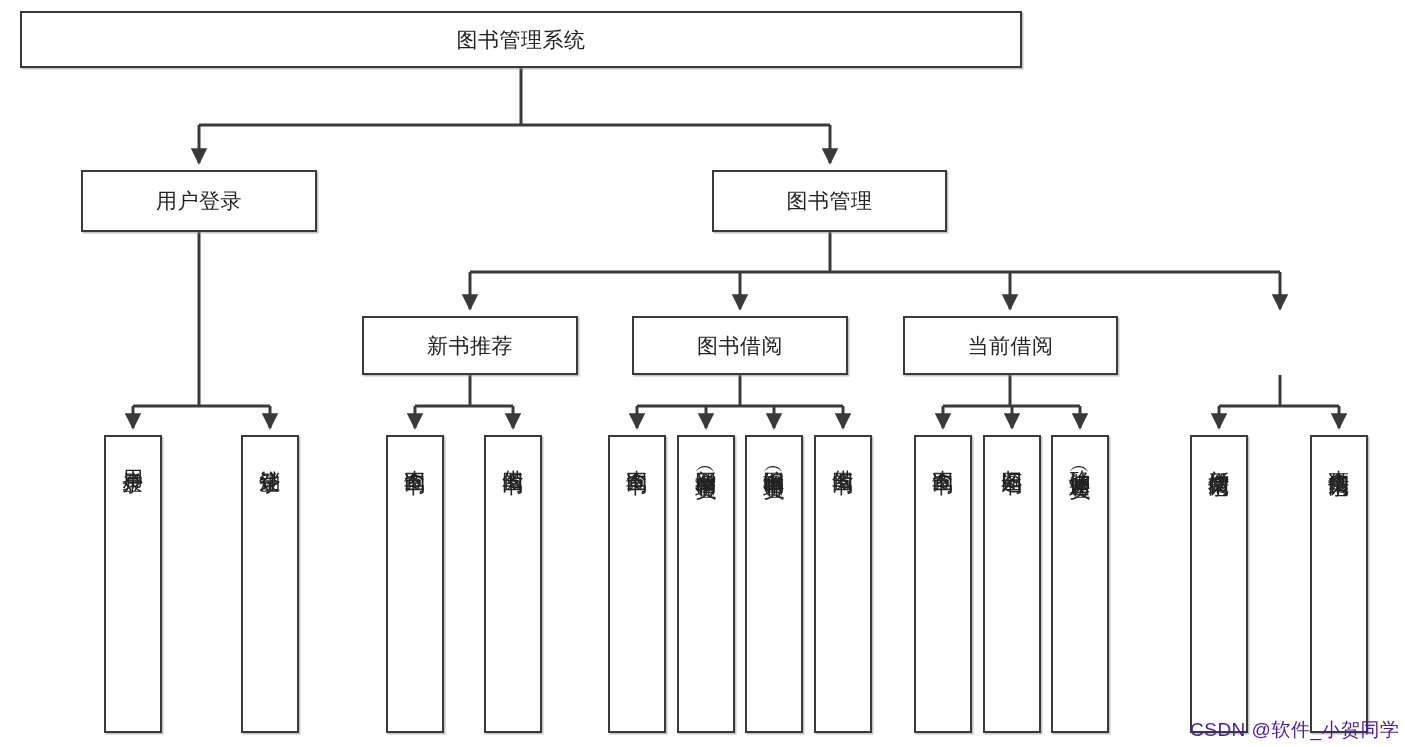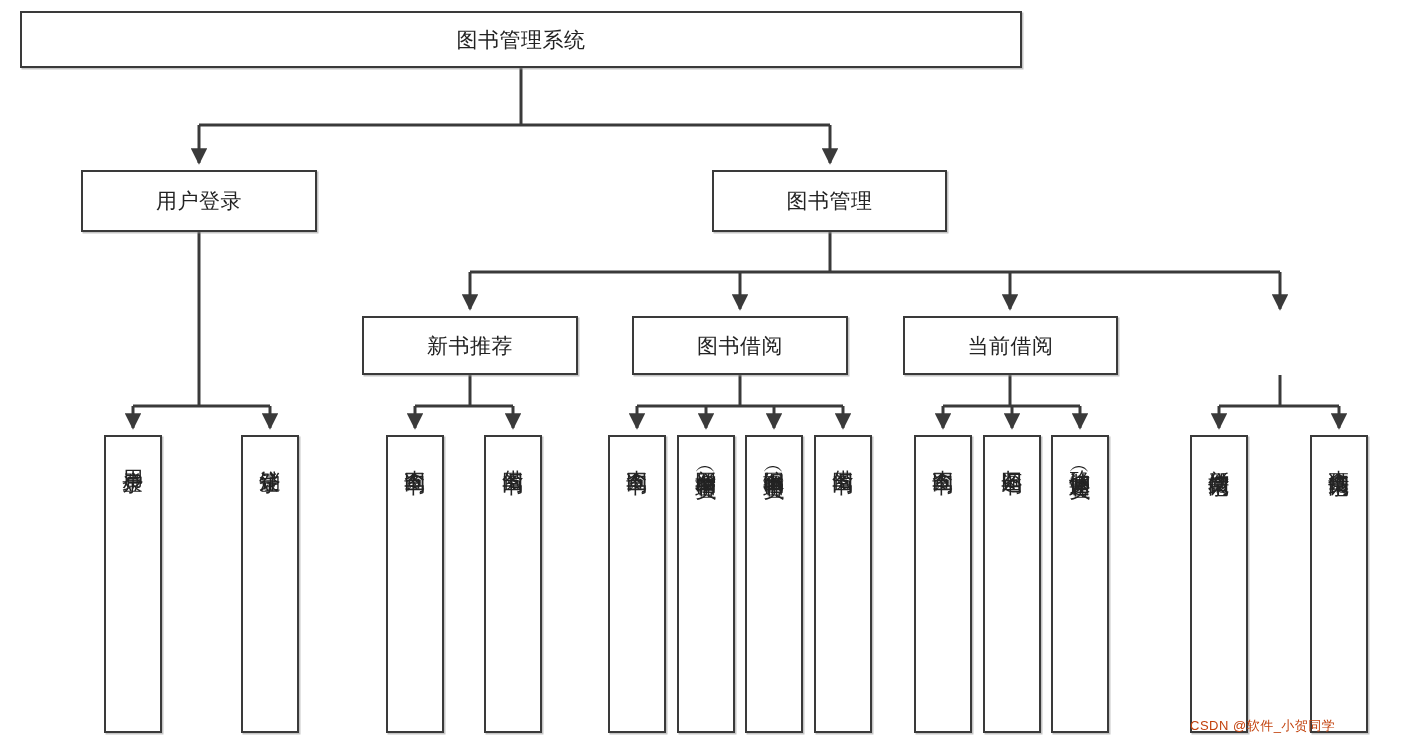--- a/index.html
+++ b/index.html
@@ -51,22 +51,22 @@
   .node.vertical .label {
     writing-mode: vertical-rl;
     text-orientation: upright;
     font-size: 21px;
     line-height: 1.30;
     letter-spacing: 1.5px;
     white-space: pre;
   }
   .watermark {
     position: absolute;
-    font-size: 13px;
-    color: #c2410c;
+    font-size: 19px;
+    color: #4c1d95;
     letter-spacing: 0.5px;
     white-space: nowrap;
     user-select: none;
   }
 </style>
 </head>
 <body>
 
 <div id="canvas">
 

